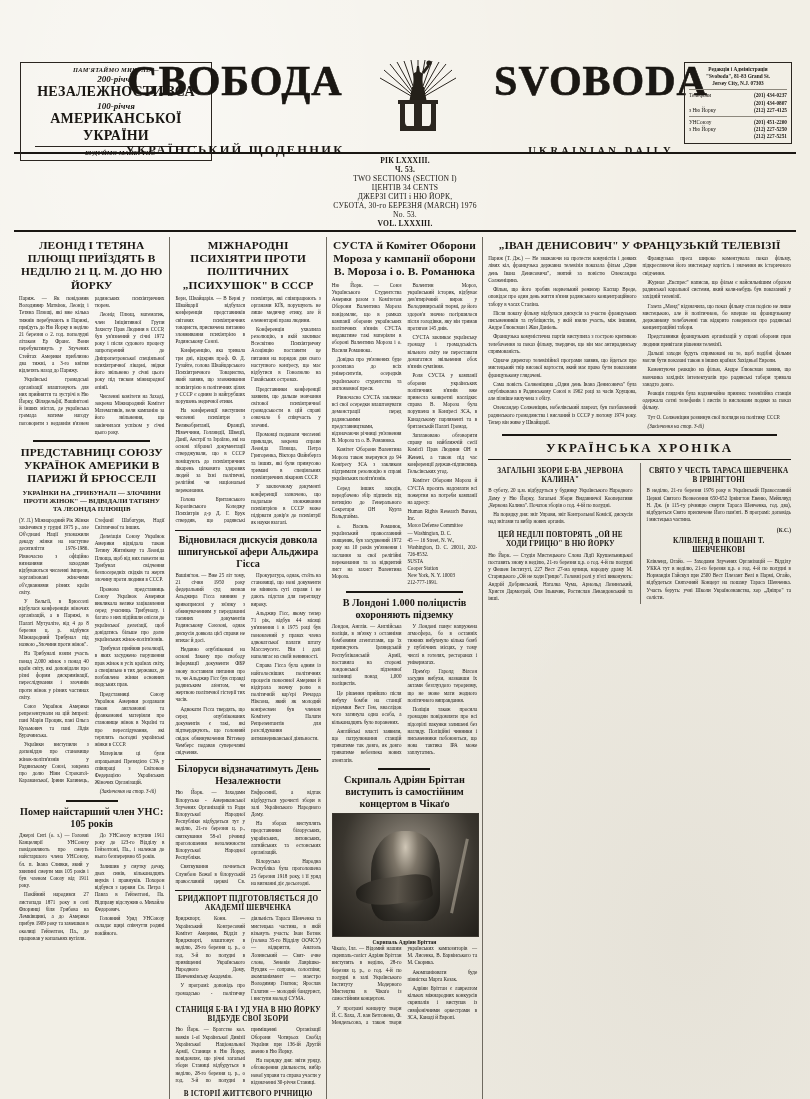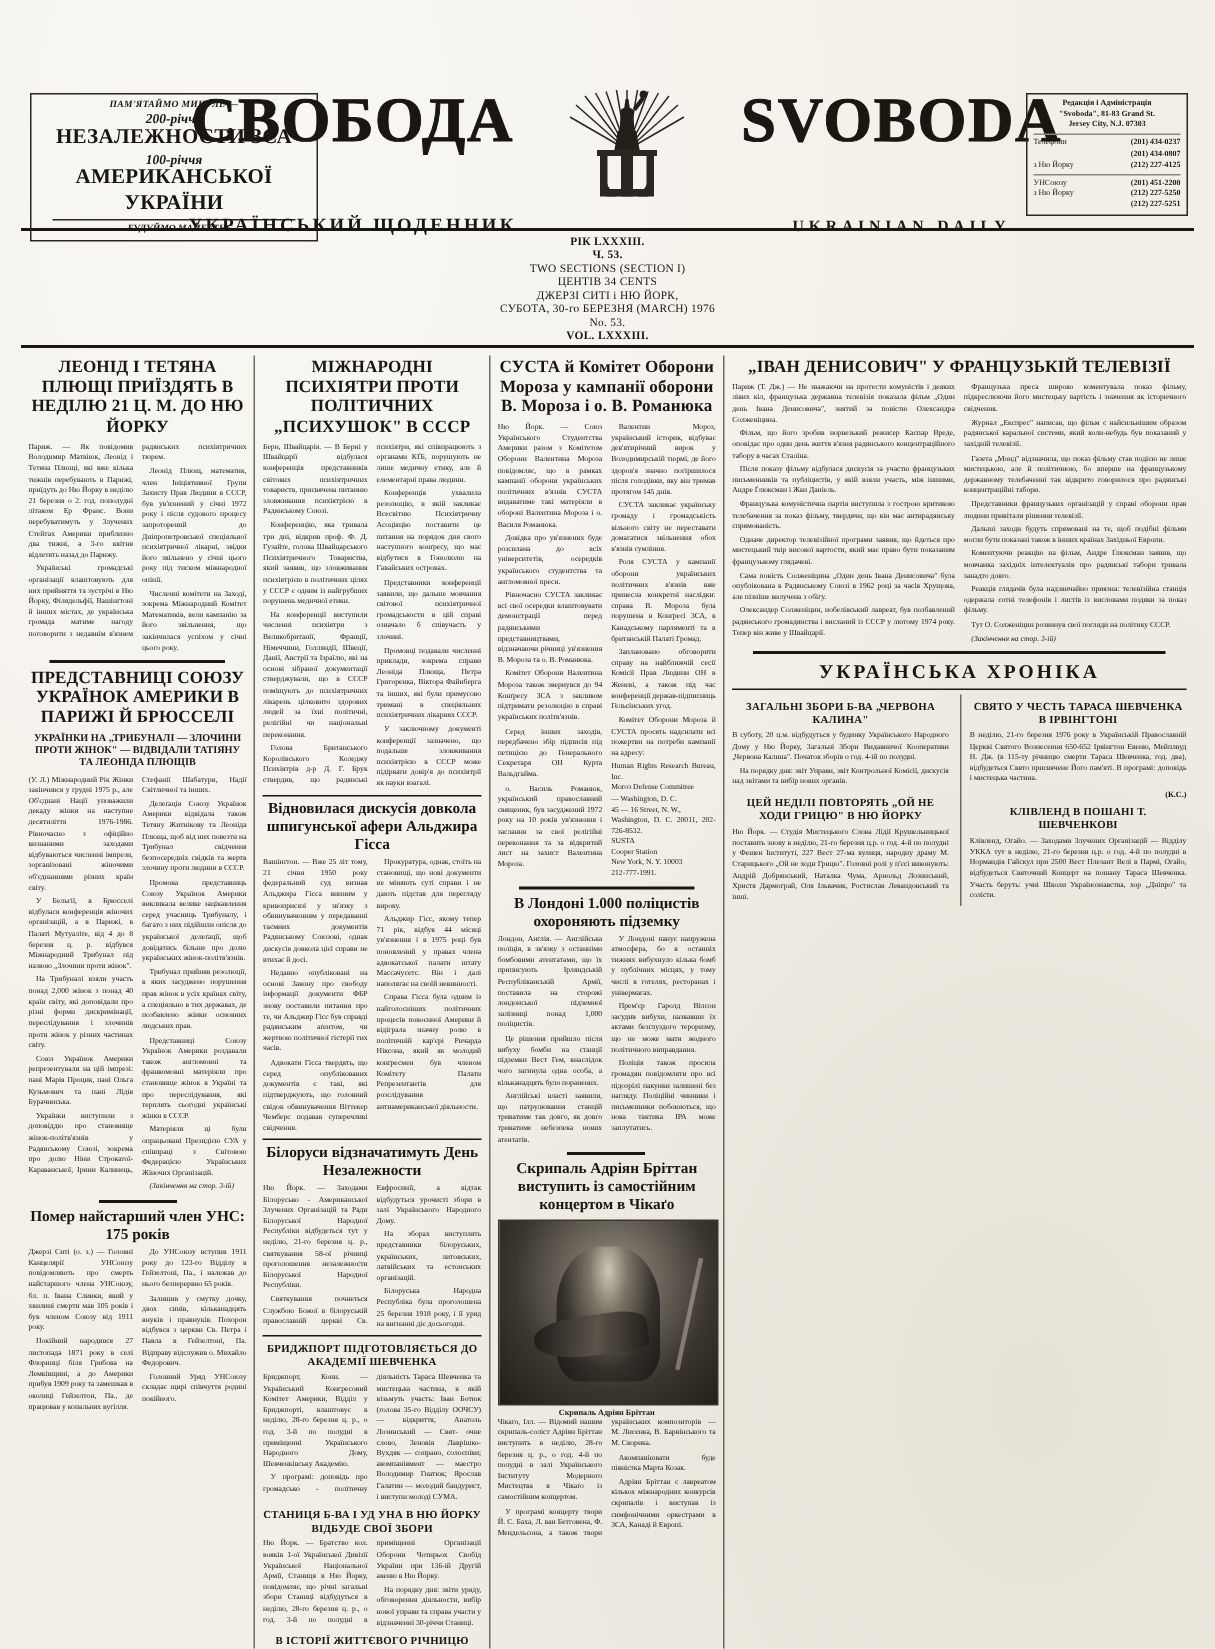--- a/index.html
+++ b/index.html
@@ -282,21 +282,21 @@
         <p>Делеґація Союзу Українок Америки відвідала також Тетяну Житнікову та Леоніда Плюща, щоб від них повезти на Трибунал свідчення безпосередніх свідків та жертв злочину проти людини в СССР.</p>
         <p>Промова представниць Союзу Українок Америки викликала велике зацікавлення серед учасниць Трибуналу, і багато з них підійшли опісля до української делеґації, щоб довідатись більше про долю українських жінок-політв'язнів.</p>
         <p>Трибунал прийняв резолюції, в яких засуджено порушення прав жінок в усіх країнах світу, а спеціяльно в тих державах, де позбавлено жінки основних людських прав.</p>
         <p>Представниці Союзу Українок Америки роздавали також англомовні та франкомовні матеріяли про становище жінок в Україні та про переслідування, які терплять сьогодні українські жінки в СССР.</p>
         <p>Матеріяли ці були опрацьовані Президією СУА у співпраці з Світовою Федерацією Українських Жіночих Організацій.</p>
         <p class="ital">(Закінчення на стор. 3-ій)</p>
       </div>
 
       <div class="shortrule"></div>
 
-      <h2 class="hl2">Помер найстарший член УНС: 175 років</h2>
+      <h2 class="hl2">Помер найстарший член УНС: 105 років</h2>
       <div class="body">
         <p class="lead">Джерзі Ситі (о. з.) — Головні Канцелярії УНСоюзу повідомляють про смерть найстаршого члена УНСоюзу, бл. п. Івана Сливки, який у хвилині смерти мав 105 років і був членом Союзу від 1911 року.</p>
         <p>Покійний народився 27 листопада 1871 року в селі Флоринці біля Грибова на Лемківщині, а до Америки прибув 1909 року та замешкав в околиці Гейзелтон, Па., де працював у копальнях вугілля.</p>
         <p>До УНСоюзу вступив 1911 року до 123-го Відділу в Гейзелтоні, Па., і належав до нього безперервно 65 років.</p>
         <p>Залишив у смутку дочку, двох синів, кільканадцять внуків і правнуків. Похорон відбувся з церкви Св. Петра і Павла в Гейзелтоні, Па. Відправу відслужив о. Михайло Федорович.</p>
         <p>Головний Уряд УНСоюзу складає щирі співчуття родині покійного.</p>
       </div>
     </div>
 
     <div class="col">

